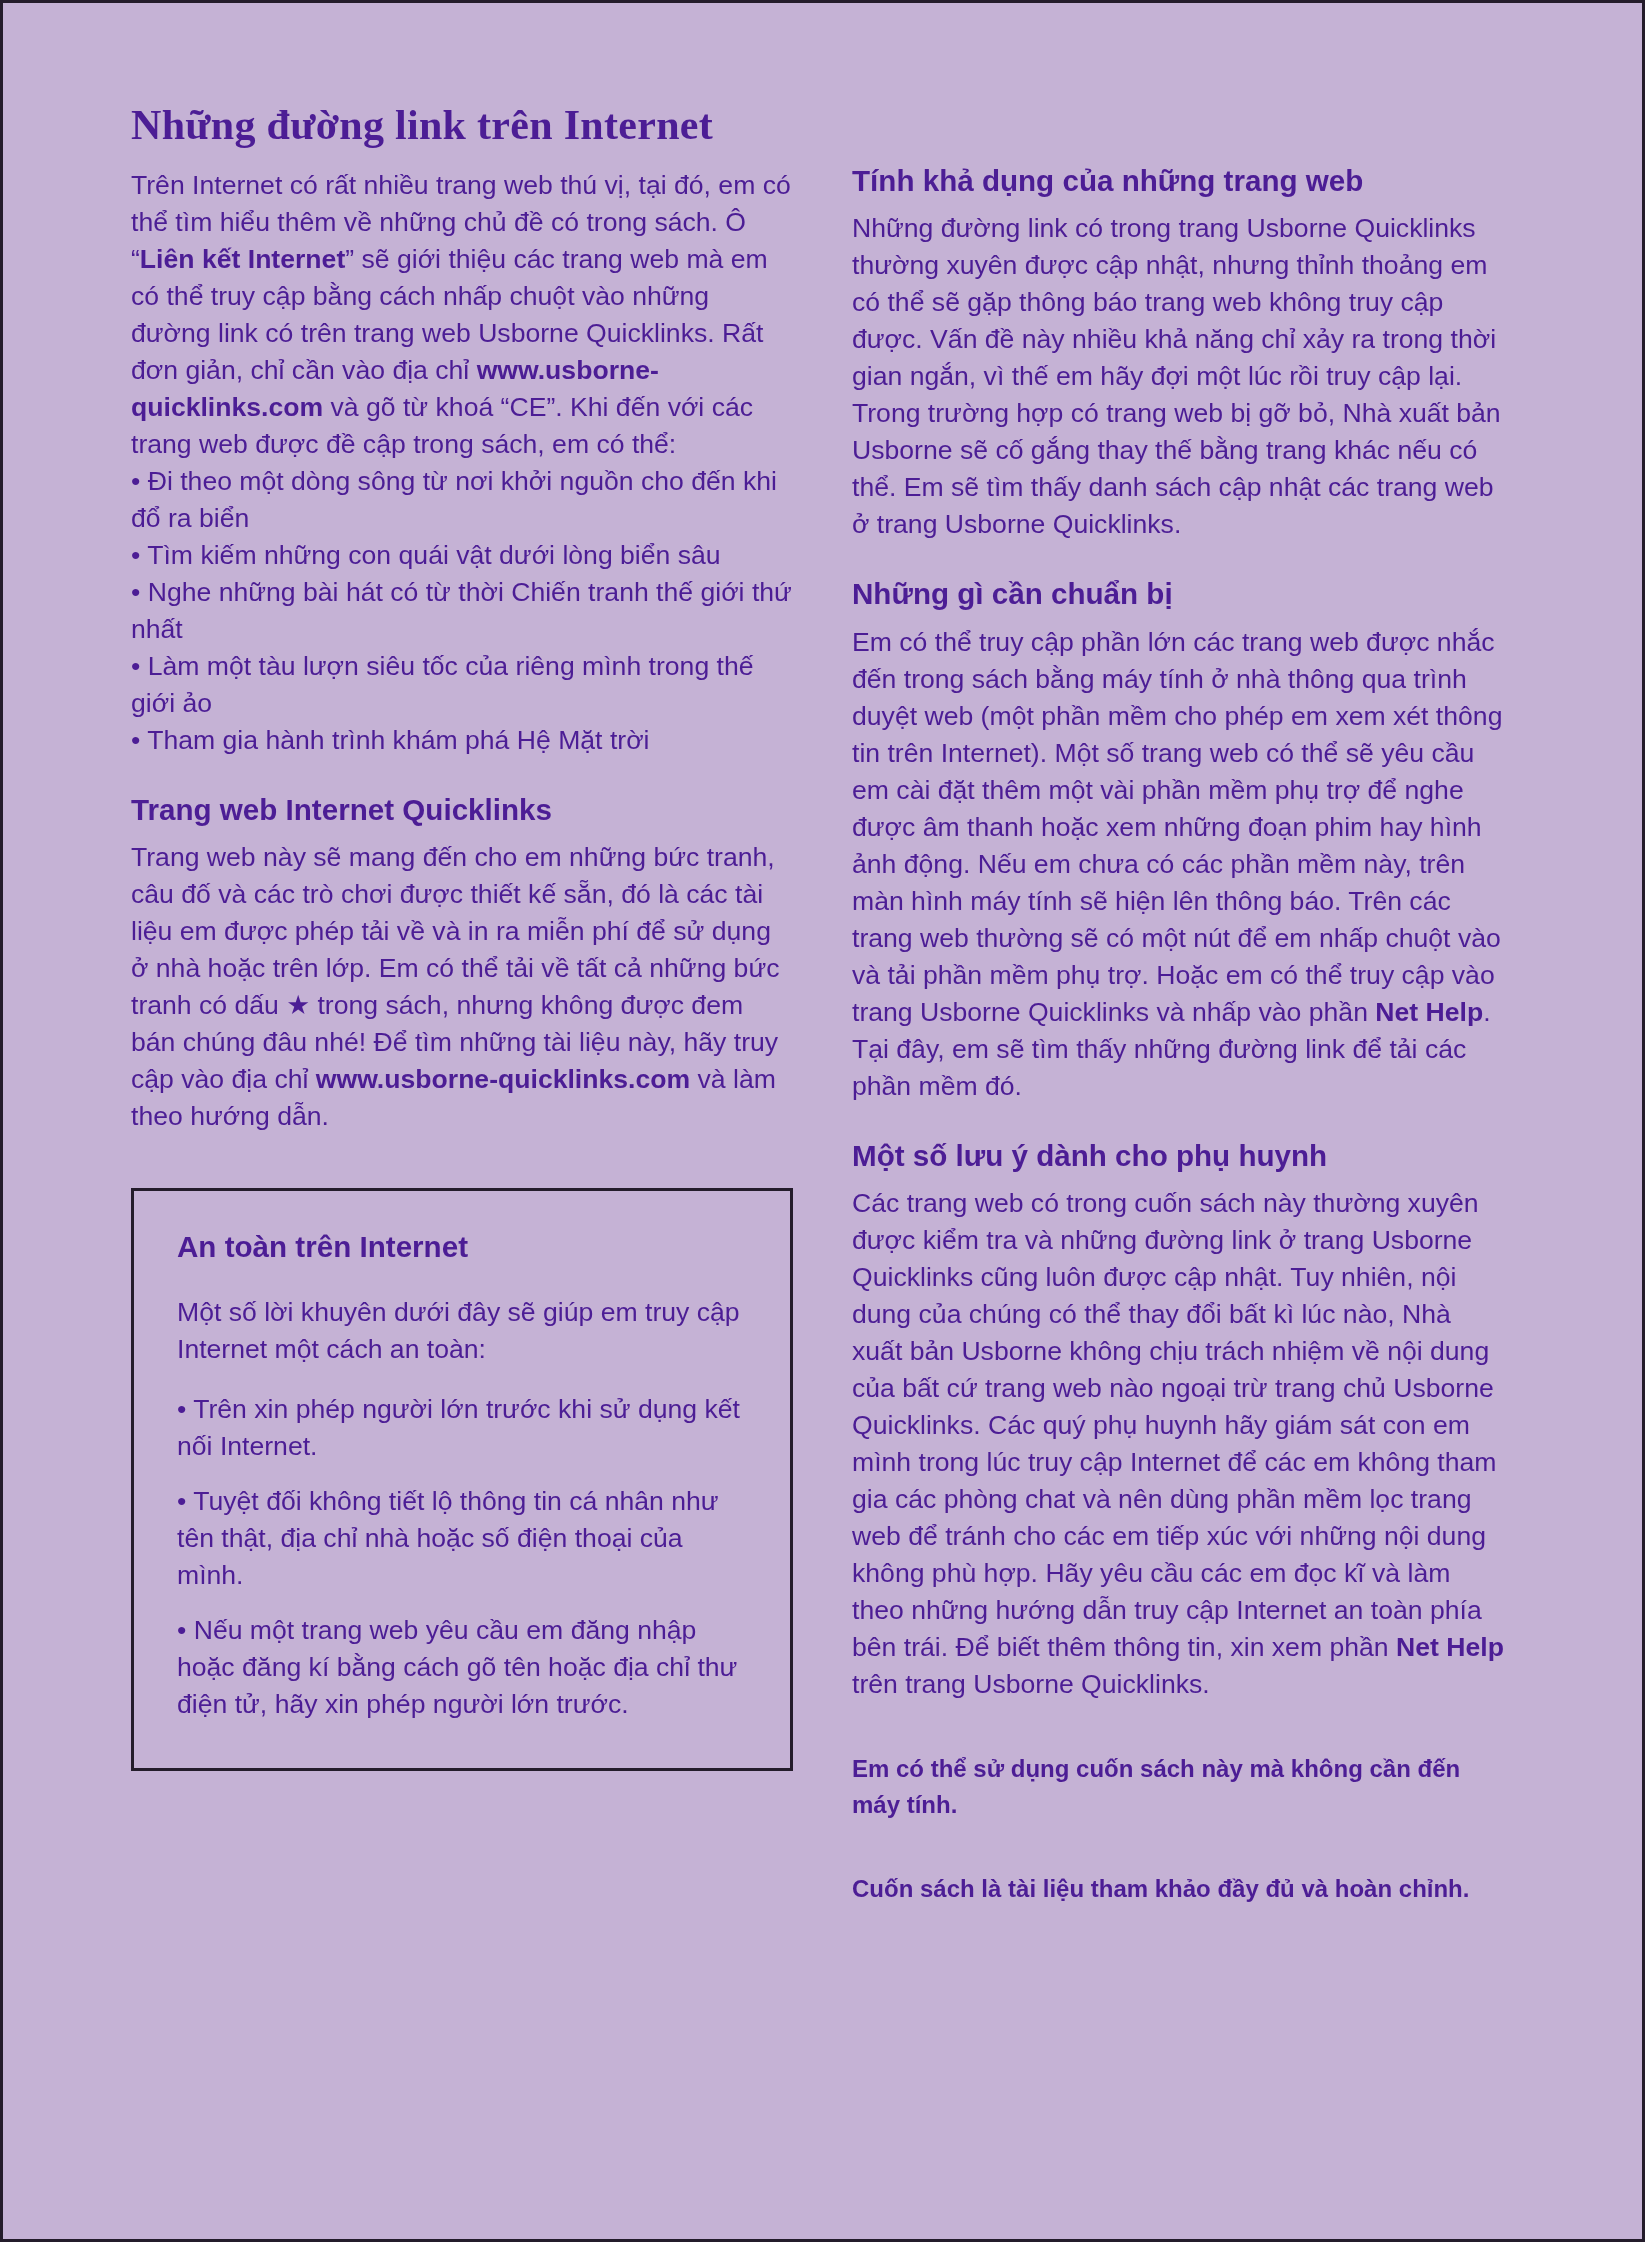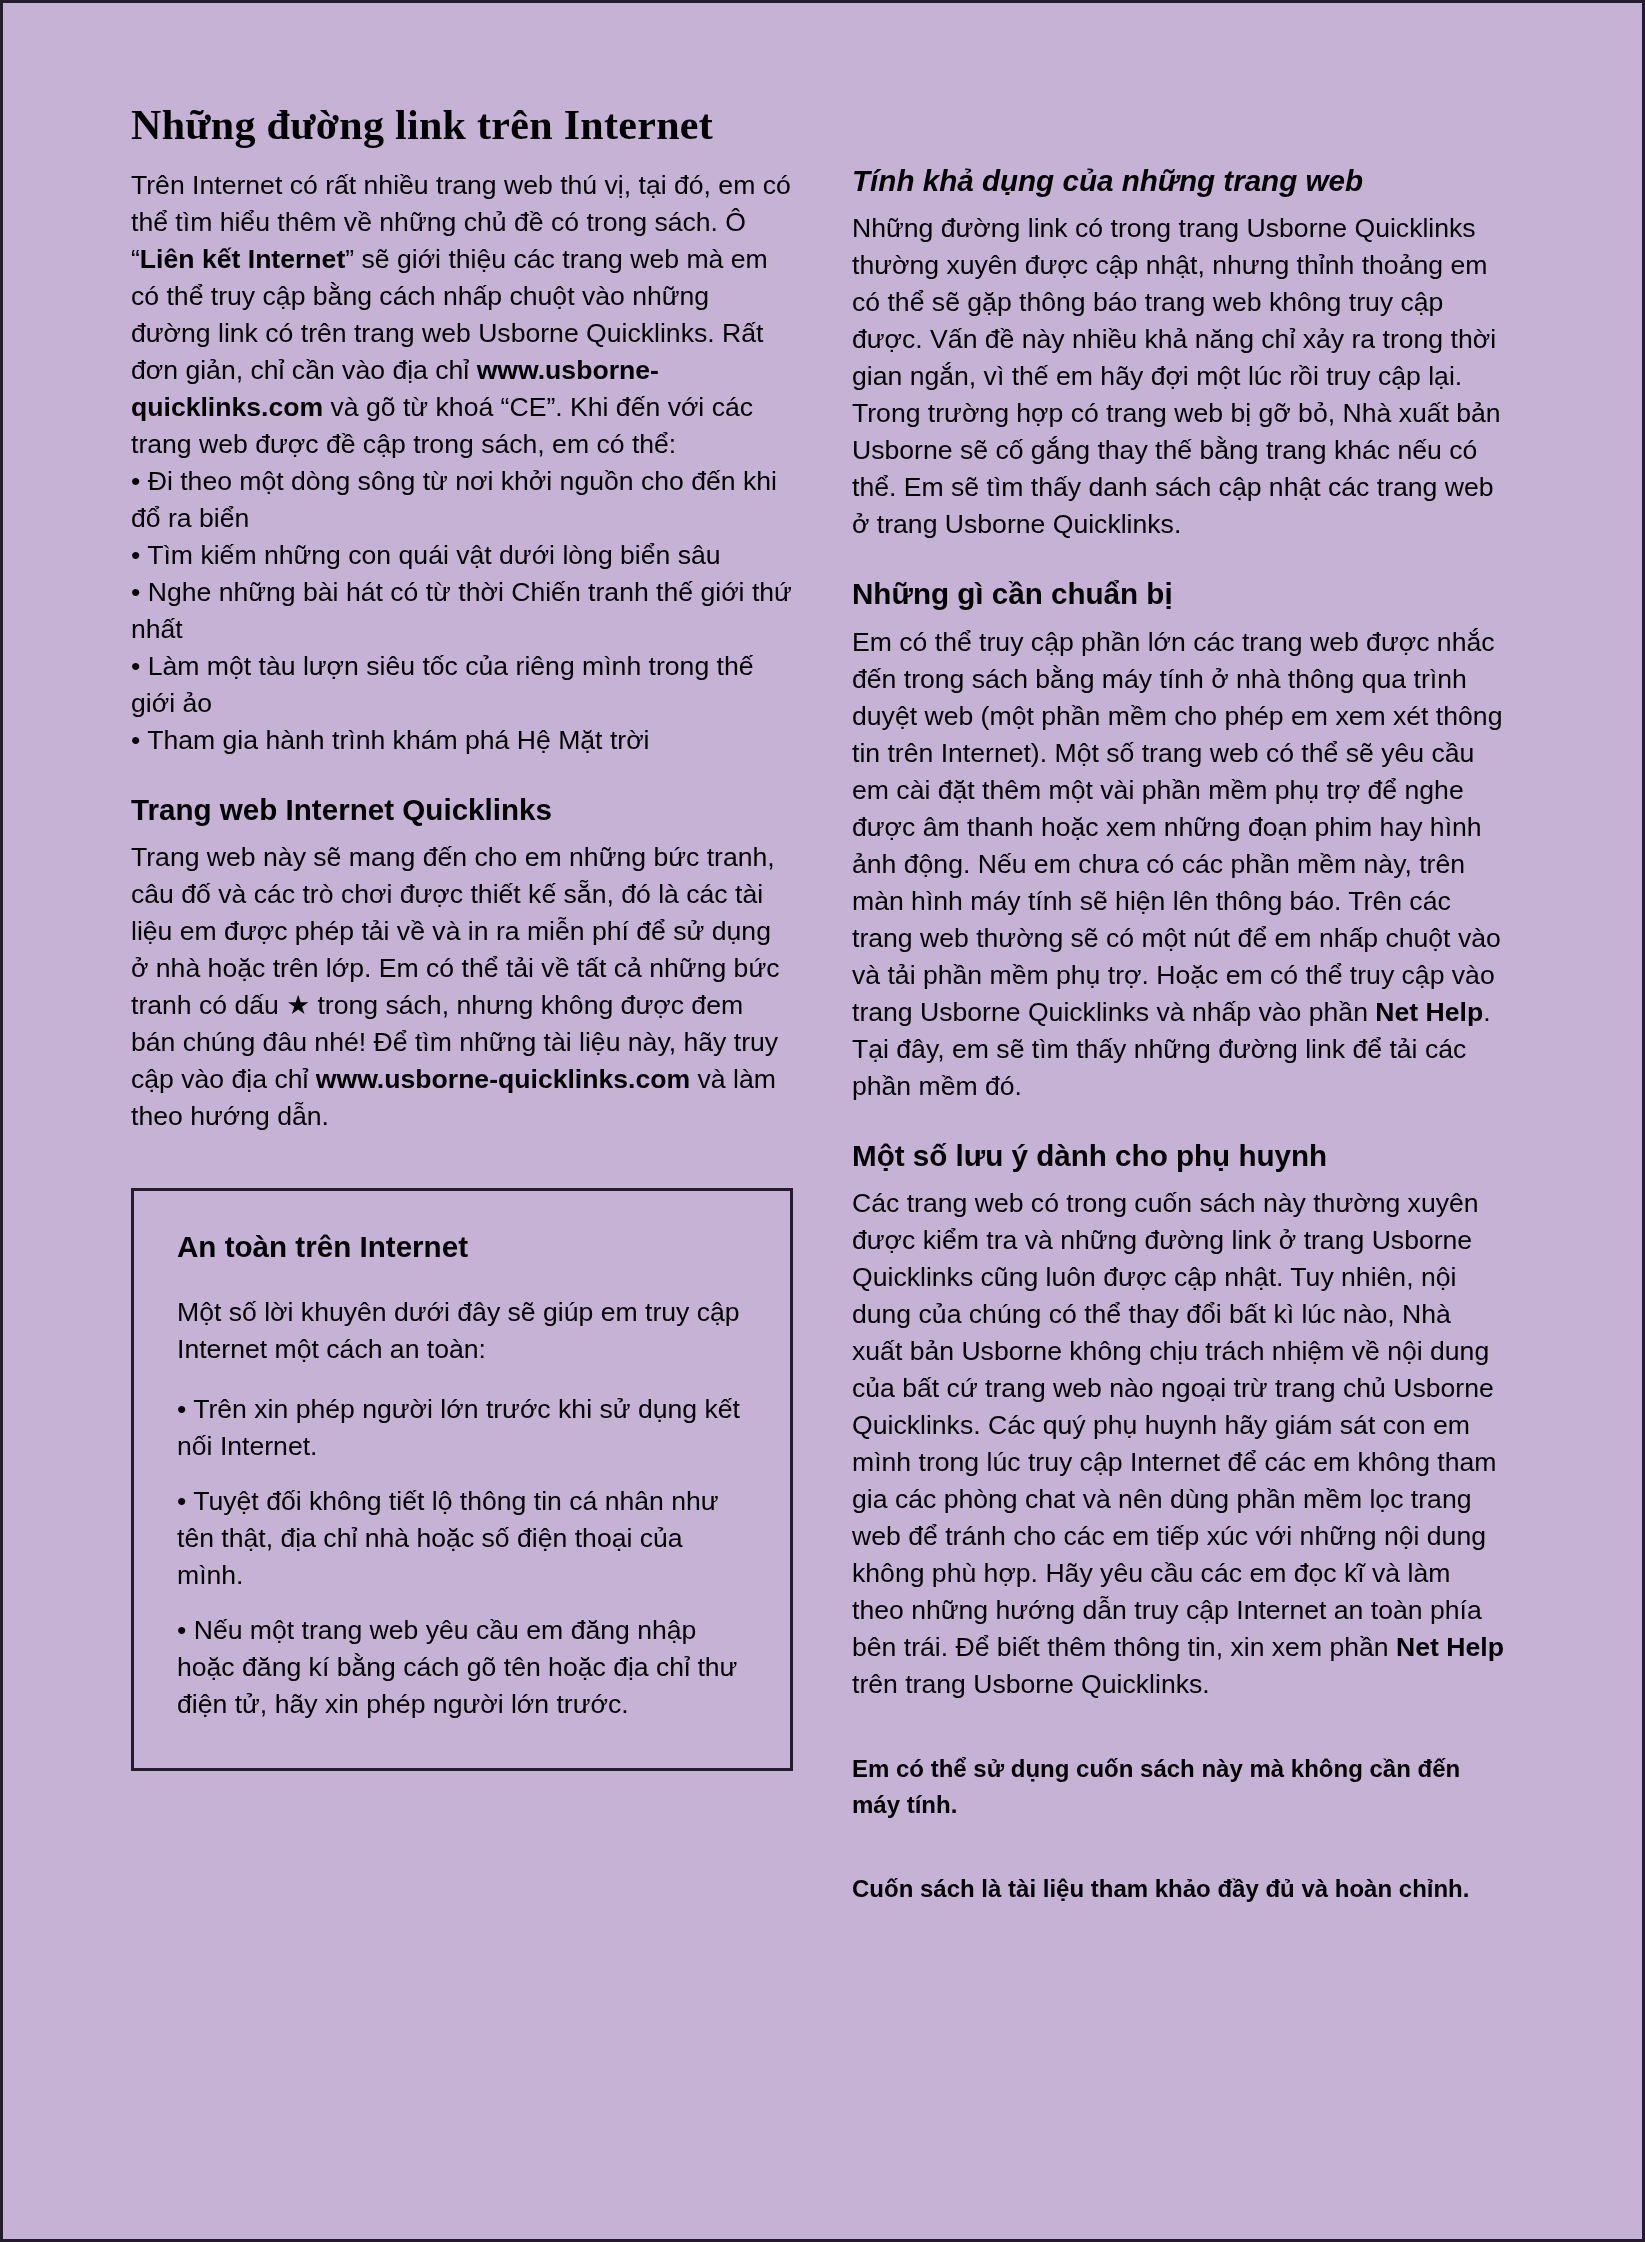--- a/index.html
+++ b/index.html
@@ -4,21 +4,21 @@
 <style>
   html,body { margin:0; padding:0; background:#8d7ba0; }
   .page {
     position:relative;
     width:1645px; height:2242px;
     box-sizing:border-box;
     background:#c5b2d5;
     border:3.9px solid #241c2b;
     overflow:hidden;
     font-family:"Liberation Sans","DejaVu Sans",sans-serif;
-    color:#000000;
+    color:#4c1d95;
   }
   .columns { display:flex; align-items:flex-start; padding:99px 0 0 128px; }
   .col-left  { width:662px; flex:0 0 auto; }
   .col-right { width:654px; flex:0 0 auto; margin-left:59px; padding-top:61px; }
 
   .page-title {
     font-family:"Liberation Serif","DejaVu Serif",serif;
     font-weight:bold;
     font-size:42px;
     line-height:1.12;
@@ -26,21 +26,21 @@
     letter-spacing:0.3px;
   }
   .para { font-size:26.6px; line-height:37px; margin:0; }
   .line { font-size:26.6px; line-height:37px; }
   .b { font-weight:bold; }
   .heading {
     font-size:29.6px; font-weight:bold;
     line-height:1.2;
     margin:33px 0 11.8px 0;
   }
-  .col-right .heading:first-child { margin-top:0;font-style:italic; }
+  .col-right .heading:first-child { margin-top:0; }
 
   .safety-box {
     box-sizing:border-box;
     width:100%;
     margin-top:53px;
     border:3px solid #241c2b;
     padding:39px 41px 45px 43px;
   }
   .box-title { font-size:29.6px; font-weight:bold; margin:0 0 29.6px 0; }
   .box-intro { font-size:26.6px; line-height:37px; margin:0 0 23.6px 0; }

